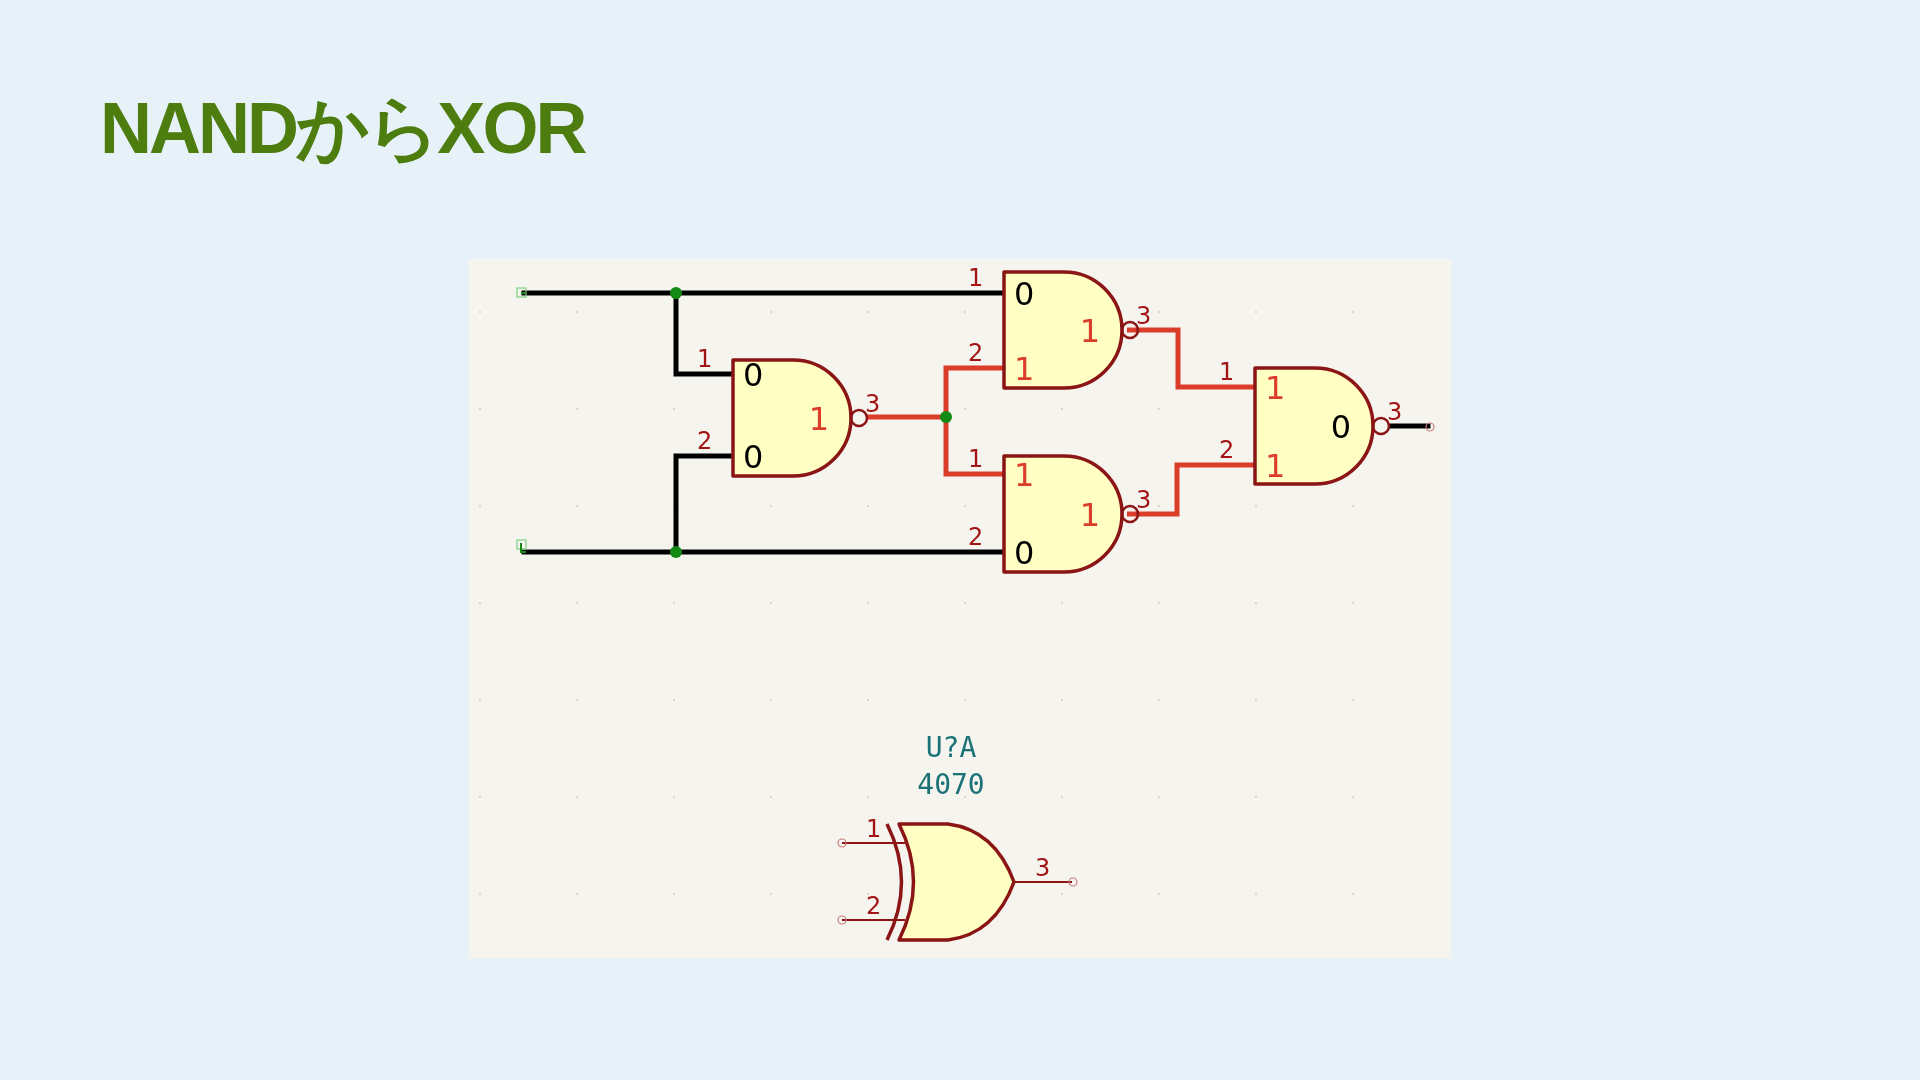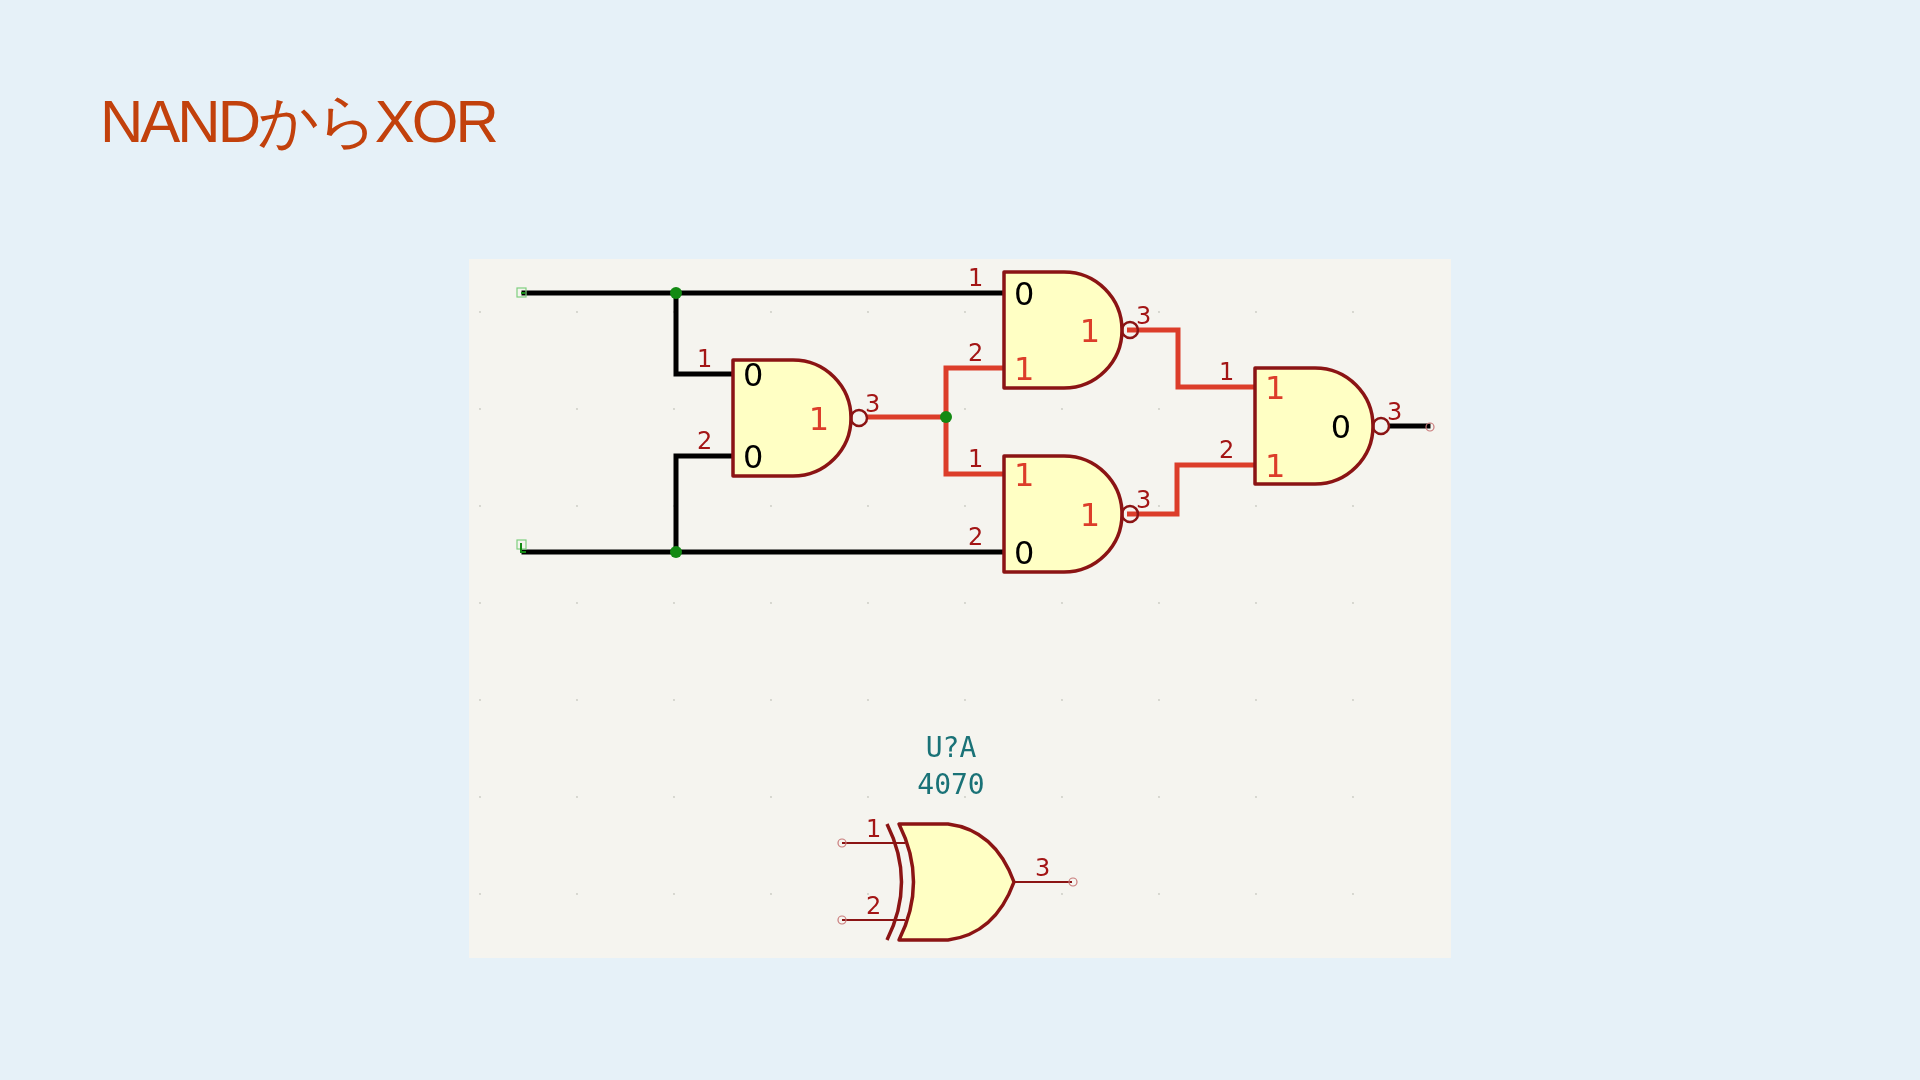--- a/index.html
+++ b/index.html
@@ -4,21 +4,21 @@
 <style>
   html, body { margin: 0; padding: 0; }
   body {
     width: 1920px; height: 1080px; overflow: hidden;
     background: #e6f1f8;
     position: relative;
     font-family: "Liberation Sans", "DejaVu Sans", sans-serif;
   }
   .title {
     position: absolute; left: 100px; top: 92px;
-    font-size: 60px; font-weight: normal; color: #c2410c;
+    font-size: 72px; font-weight: bold; color: #4d7c0f;
     letter-spacing: -3px; line-height: 1;
     font-family: "Liberation Sans", "DejaVu Sans", sans-serif;
   }
   .panel {
     position: absolute; left: 469px; top: 259px;
     width: 982px; height: 699px;
     background: #f5f4ef;
   }
   svg.schem { position: absolute; left: 0; top: 0; width: 1920px; height: 1080px; }
   .pin-num { font-family: "DejaVu Sans", sans-serif; font-size: 24px; fill: #a31515; }

